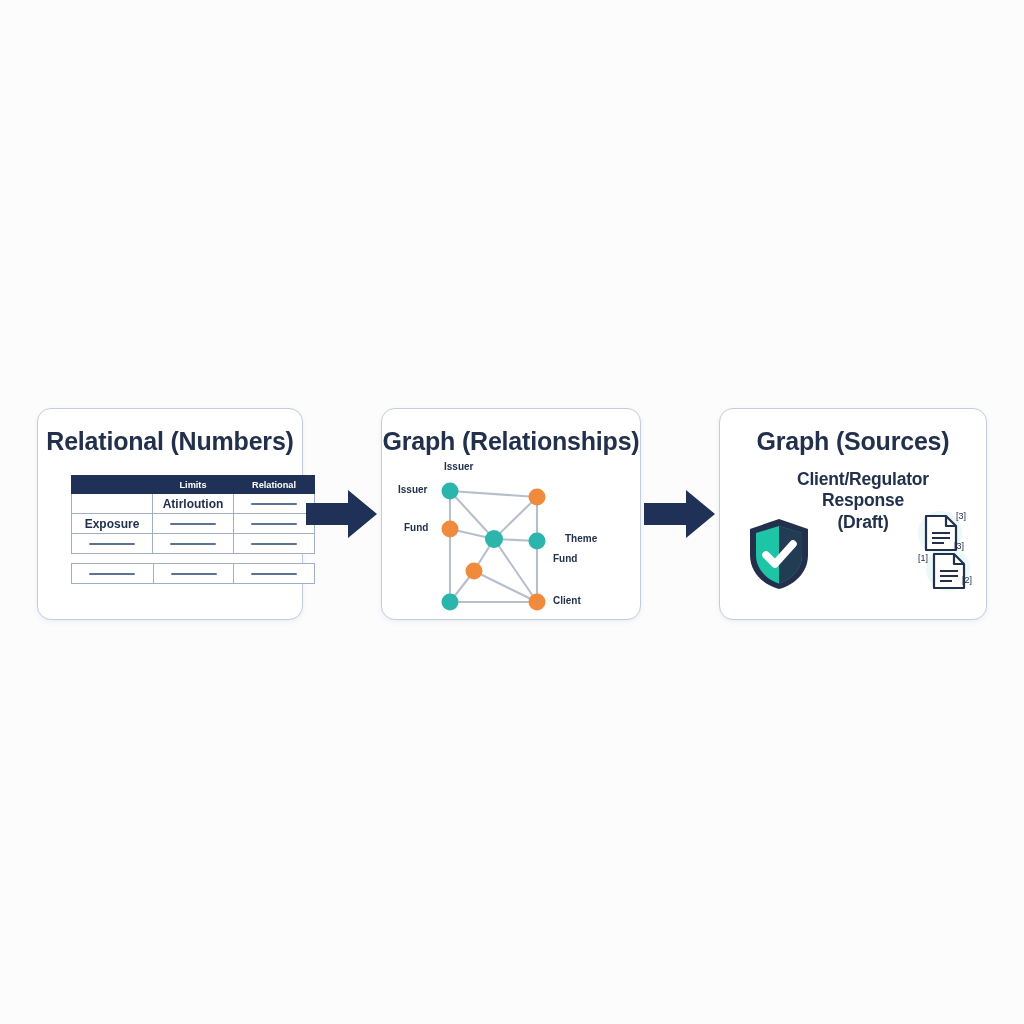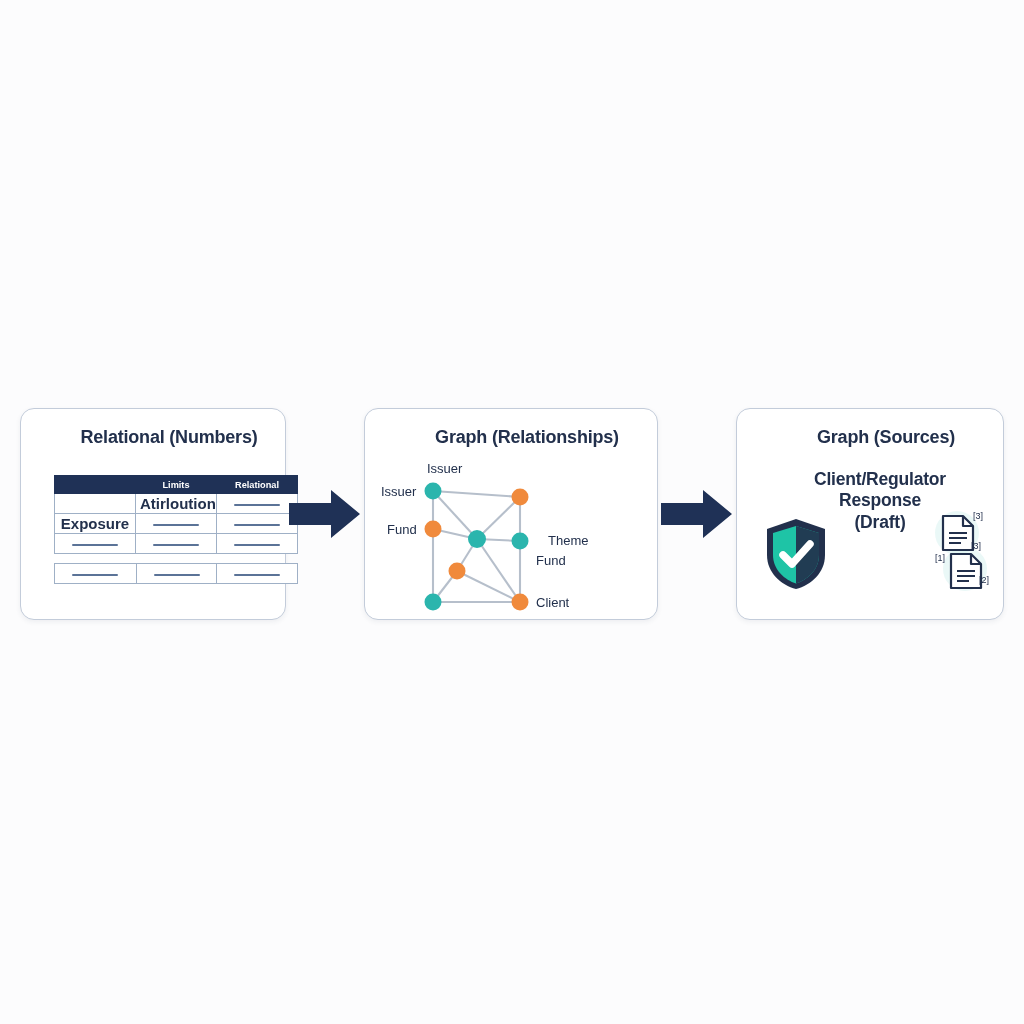--- a/index.html
+++ b/index.html
@@ -39,30 +39,30 @@
     position: relative;
     background: #ffffff;
     border: 1.6px solid #c3ccda;
     border-radius: 14px;
     box-sizing: border-box;
     box-shadow: 0 2px 5px rgba(40,60,90,0.07);
     height: 212px;
     flex: 0 0 auto;
   }
   .panel-1 { width: 266px; }
-  .panel-2 { width: 294px; }
+  .panel-2 { width: 260px; }
   .panel-3 { width: 268px; }
 
   .panel-title {
     position: absolute;
     top: 18px;
-    left: 16px;
+    left: 0;
     width: 100%;
     text-align: center;
-    font-size: 18px;
+    font-size: 25px;
     font-weight: bold;
     color: #22304c;
     letter-spacing: -0.2px;
   }
 
   
   .arrow-gap {
     flex: 0 0 auto;
     width: 78px;
     height: 212px;
@@ -86,21 +86,21 @@
   }
   table.mini {
     border-collapse: collapse;
     width: 244px;
     table-layout: fixed;
   }
   table.mini td, table.mini th {
     border: 1px solid #9fb0c6;
     height: 20px;
     padding: 0 4px;
-    font-size: 15px;
+    font-size: 12px;
     font-weight: bold;
     color: #22304c;
     text-align: center;
     vertical-align: middle;
     background: #ffffff;
     box-sizing: border-box;
   }
   table.mini thead th {
     background: #1f3156;
     color: #ffffff;
@@ -129,22 +129,22 @@
   .graph-area {
     position: absolute;
     left: 0;
     top: 50px;
     width: 260px;
     height: 160px;
   }
   .graph-area svg { display: block; }
   .g-label {
     position: absolute;
-    font-size: 13px;
-    font-weight: normal;
+    font-size: 10px;
+    font-weight: bold;
     color: #22304c;
     white-space: nowrap;
   }
 
   
   .p3-text {
     position: absolute;
     left: 48px;
     top: 60px;
     width: 190px;

